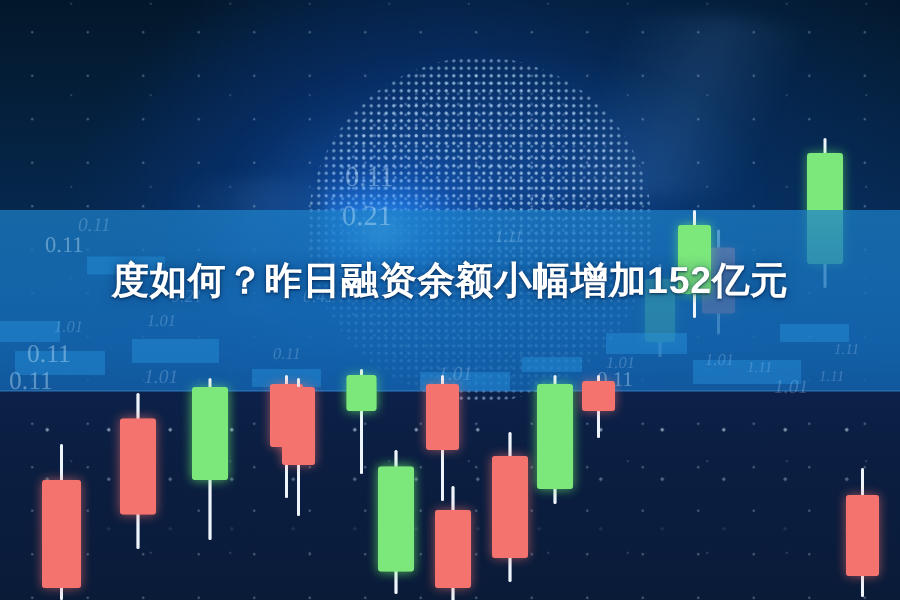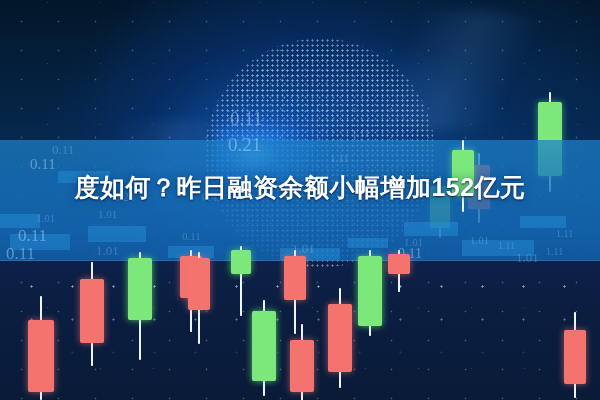--- a/index.html
+++ b/index.html
@@ -78,21 +78,21 @@
     box-shadow:inset 0 -1px 0 rgba(140,200,255,.18);
   }
   
   .blk{position:absolute;background:rgba(40,150,225,0.42);}
   
   .num{
     position:absolute;color:rgba(205,235,255,0.40);
     font-family:"Liberation Serif","DejaVu Serif",serif;
     white-space:nowrap;pointer-events:none;
   }
-  .num.dim{color:rgba(180,220,255,0.26);}
+  .num.dim{color:rgba(180,220,255,0.26);font-style:italic;}
 
   
   .ghost{position:absolute;opacity:.45;}
 
   
   .candle{position:absolute;}
   .candle .wick{
     position:absolute;left:50%;transform:translateX(-50%);
     width:2px;background:#eef4fb;border-radius:1px;
   }

